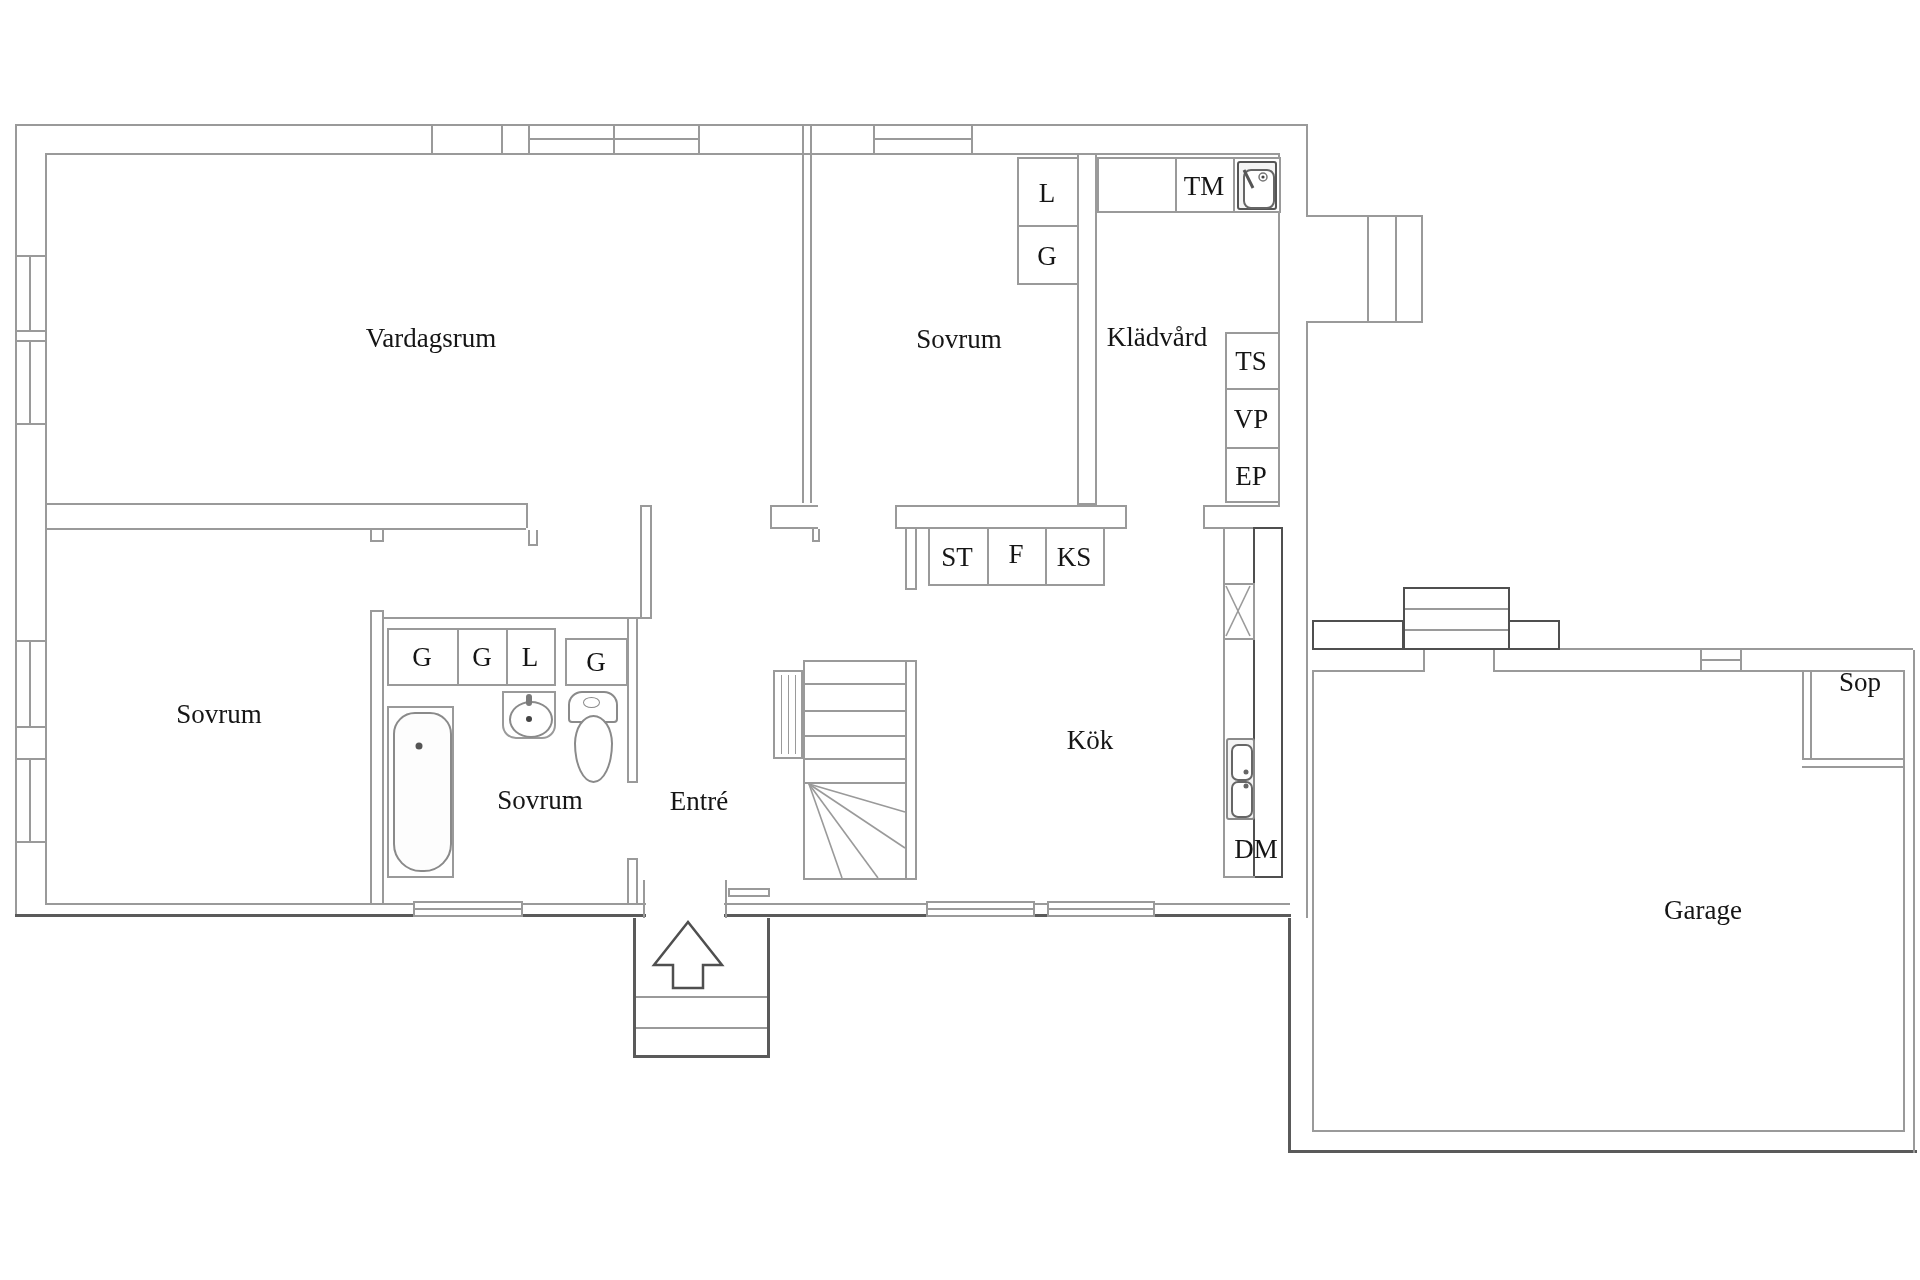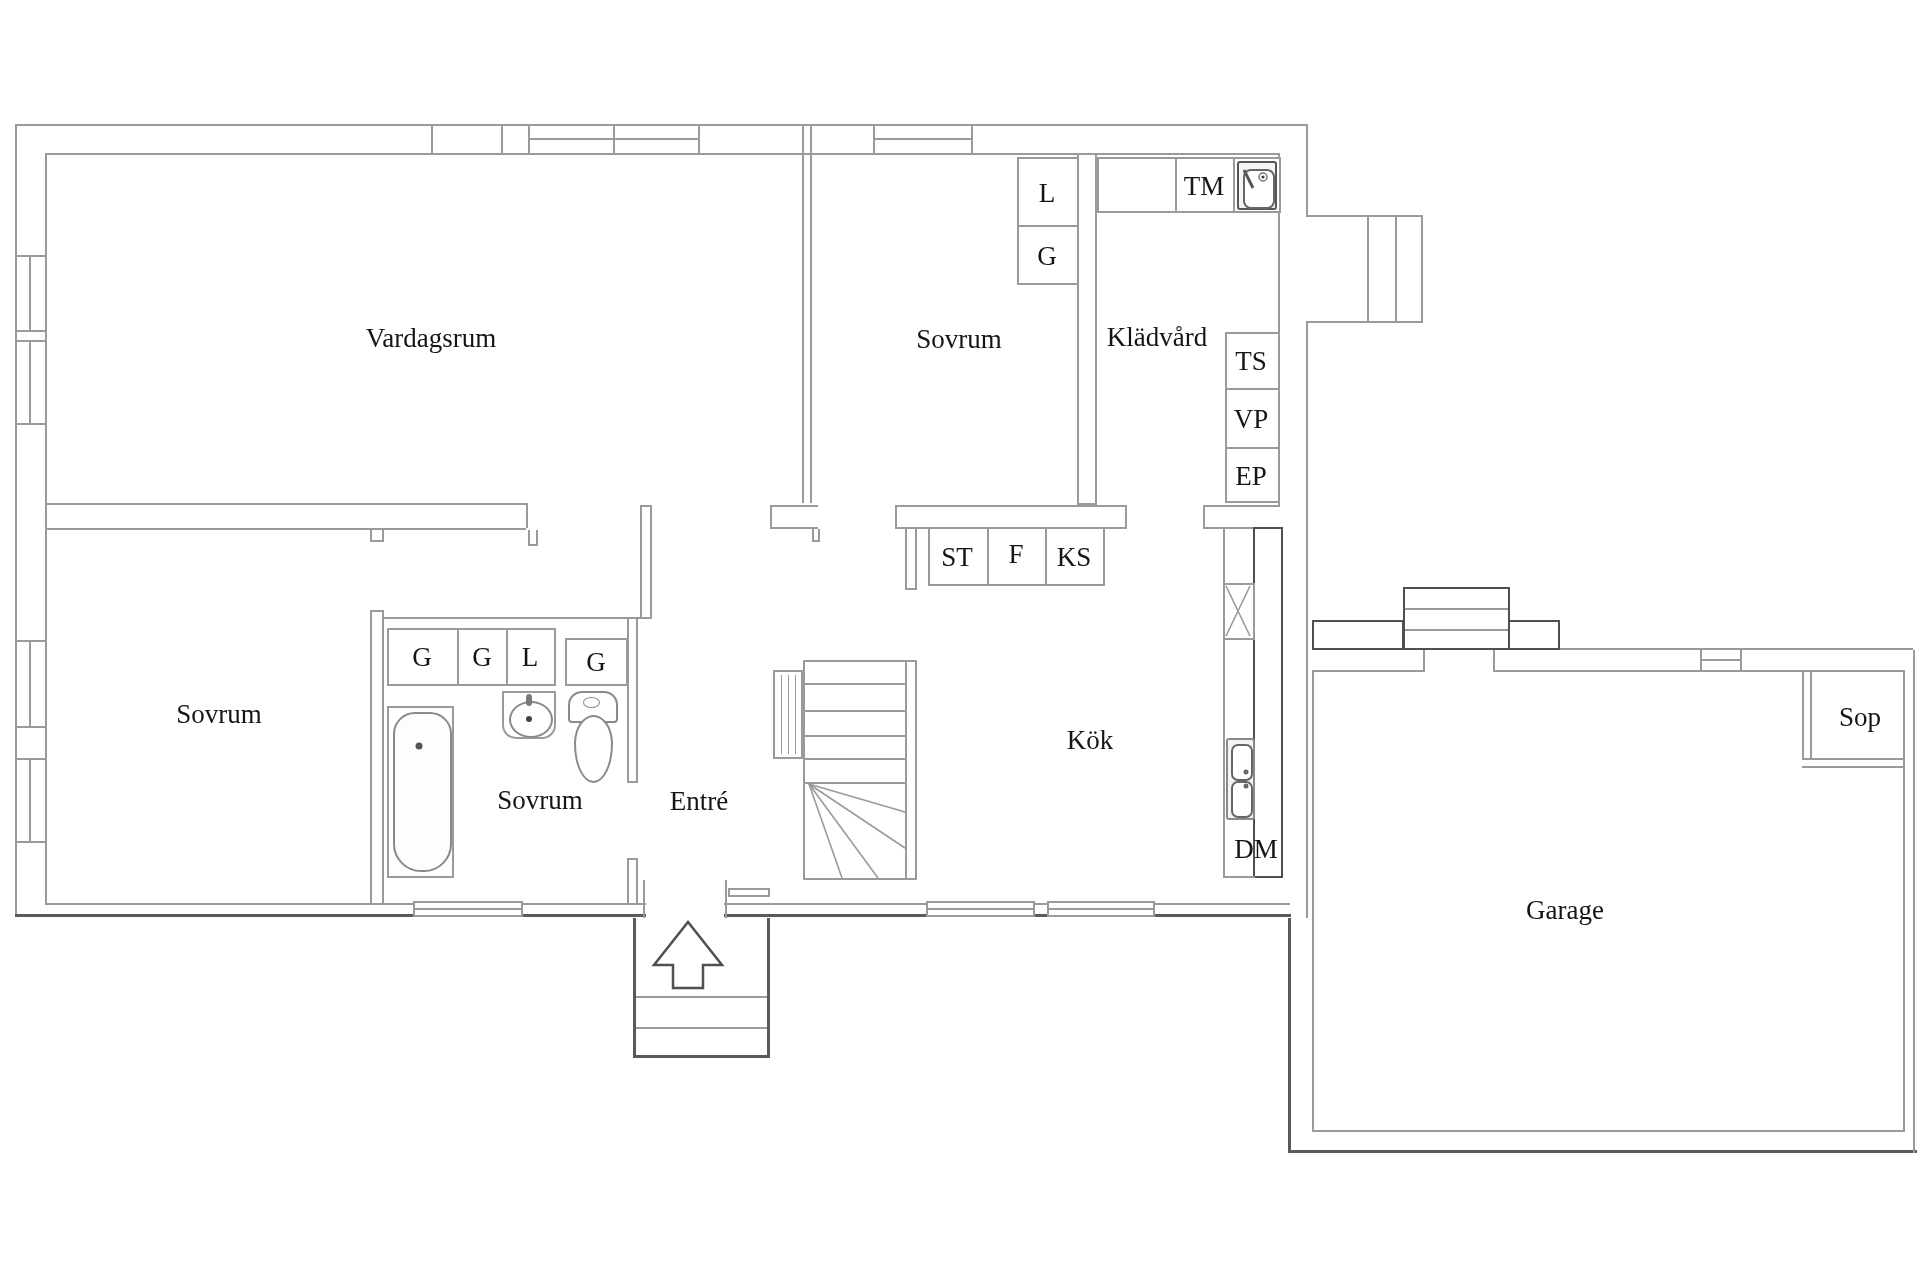--- a/index.html
+++ b/index.html
@@ -247,22 +247,22 @@
     <circle cx="1246" cy="786" r="2.5" fill="#666"></circle>
   </svg>
 
   <span class="lbl" style="left:431px;top:338px">Vardagsrum</span>
   <span class="lbl" style="left:959px;top:339px">Sovrum</span>
   <span class="lbl" style="left:1157px;top:337px">Klädvård</span>
   <span class="lbl" style="left:219px;top:714px">Sovrum</span>
   <span class="lbl" style="left:540px;top:800px">Sovrum</span>
   <span class="lbl" style="left:699px;top:801px">Entré</span>
   <span class="lbl" style="left:1090px;top:740px">Kök</span>
-  <span class="lbl" style="left:1565px;top:910px">Garage</span>
-  <span class="lbl" style="left:1860px;top:717px">Sop</span>
+  <span class="lbl" style="left:1703px;top:910px">Garage</span>
+  <span class="lbl" style="left:1860px;top:682px">Sop</span>
 
   <span class="lbl" style="left:1047px;top:193px">L</span>
   <span class="lbl" style="left:1047px;top:256px">G</span>
   <span class="lbl" style="left:1204px;top:186px">TM</span>
   <span class="lbl" style="left:1251px;top:361px">TS</span>
   <span class="lbl" style="left:1251px;top:419px">VP</span>
   <span class="lbl" style="left:1251px;top:476px">EP</span>
   <span class="lbl" style="left:957px;top:557px">ST</span>
   <span class="lbl" style="left:1016px;top:554px">F</span>
   <span class="lbl" style="left:1074px;top:557px">KS</span>

